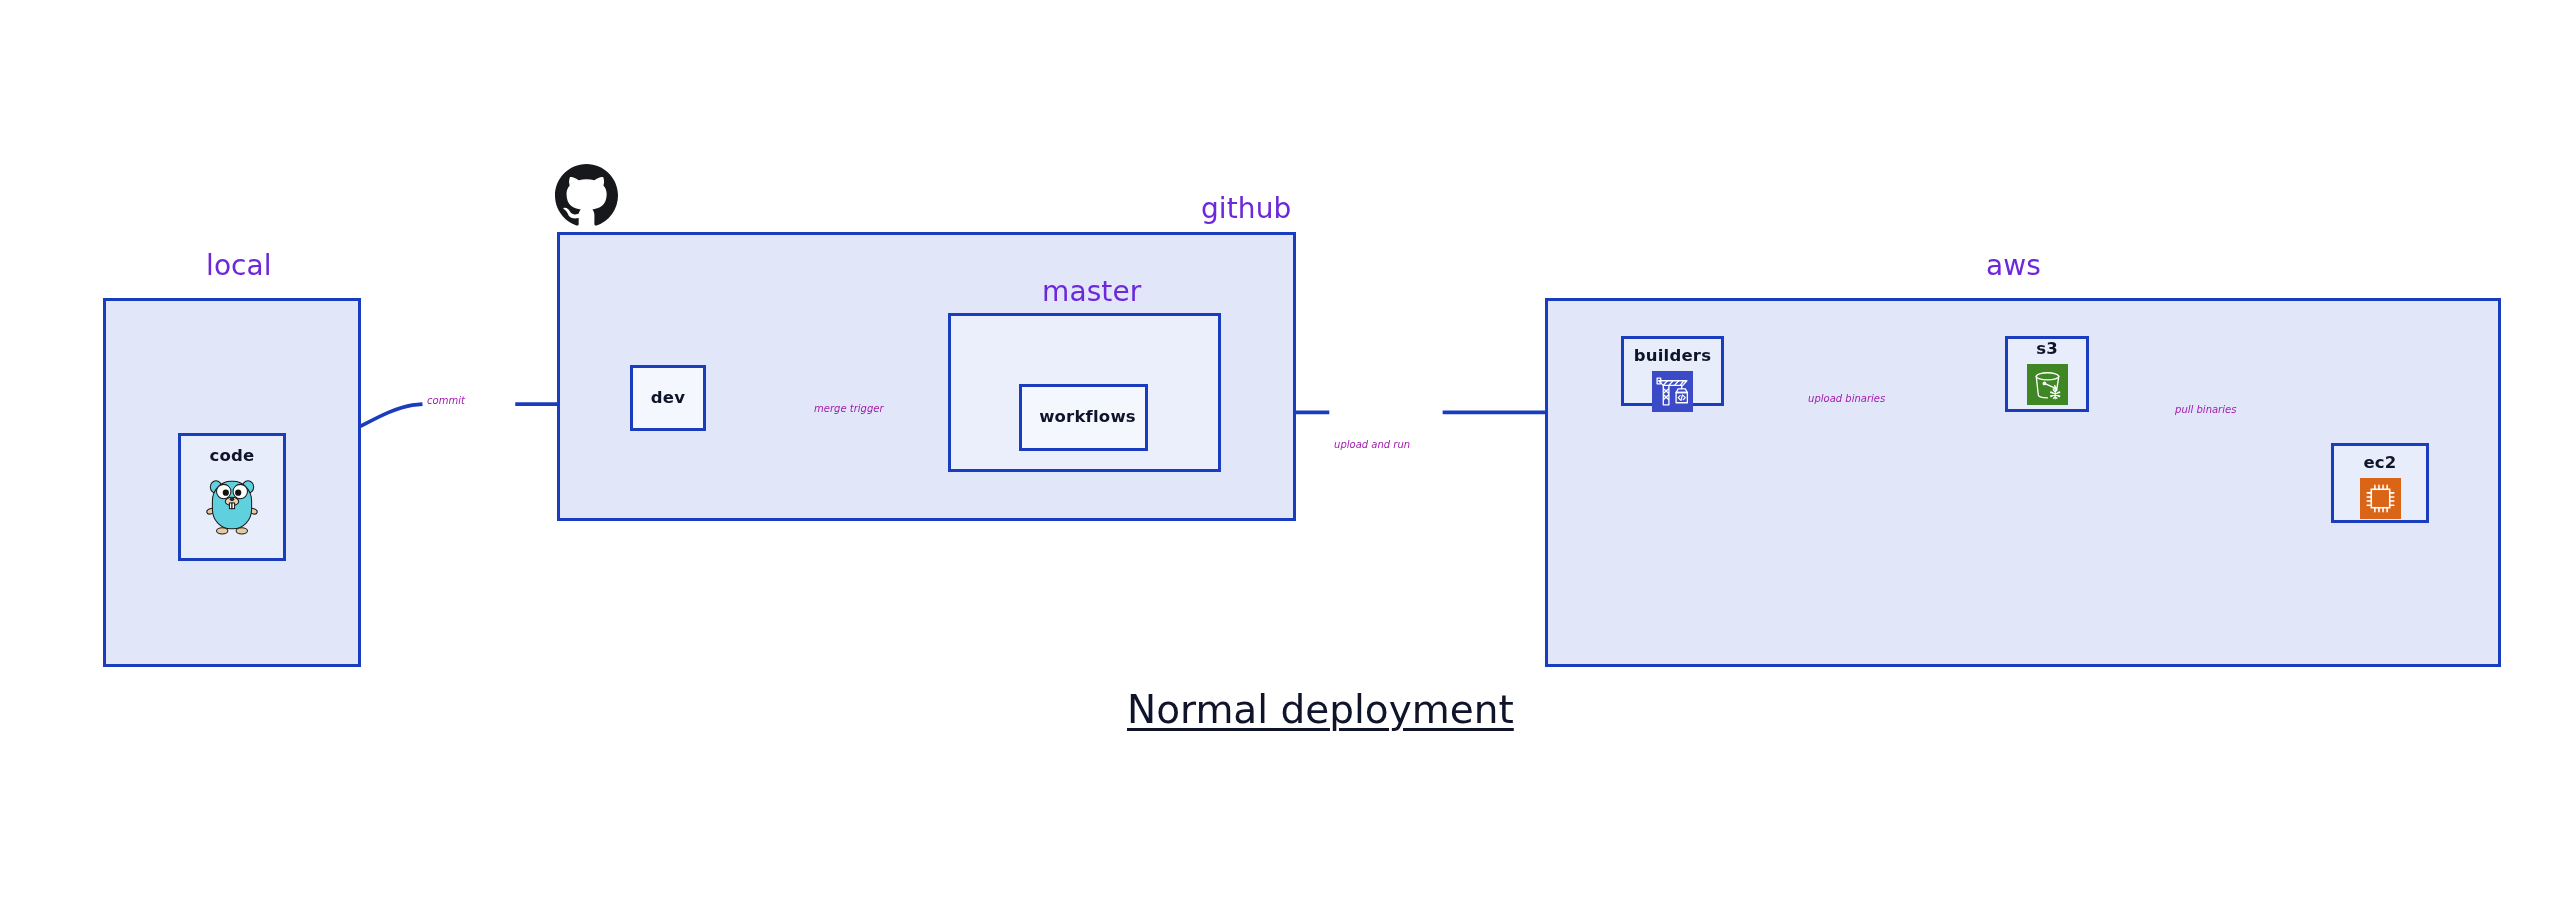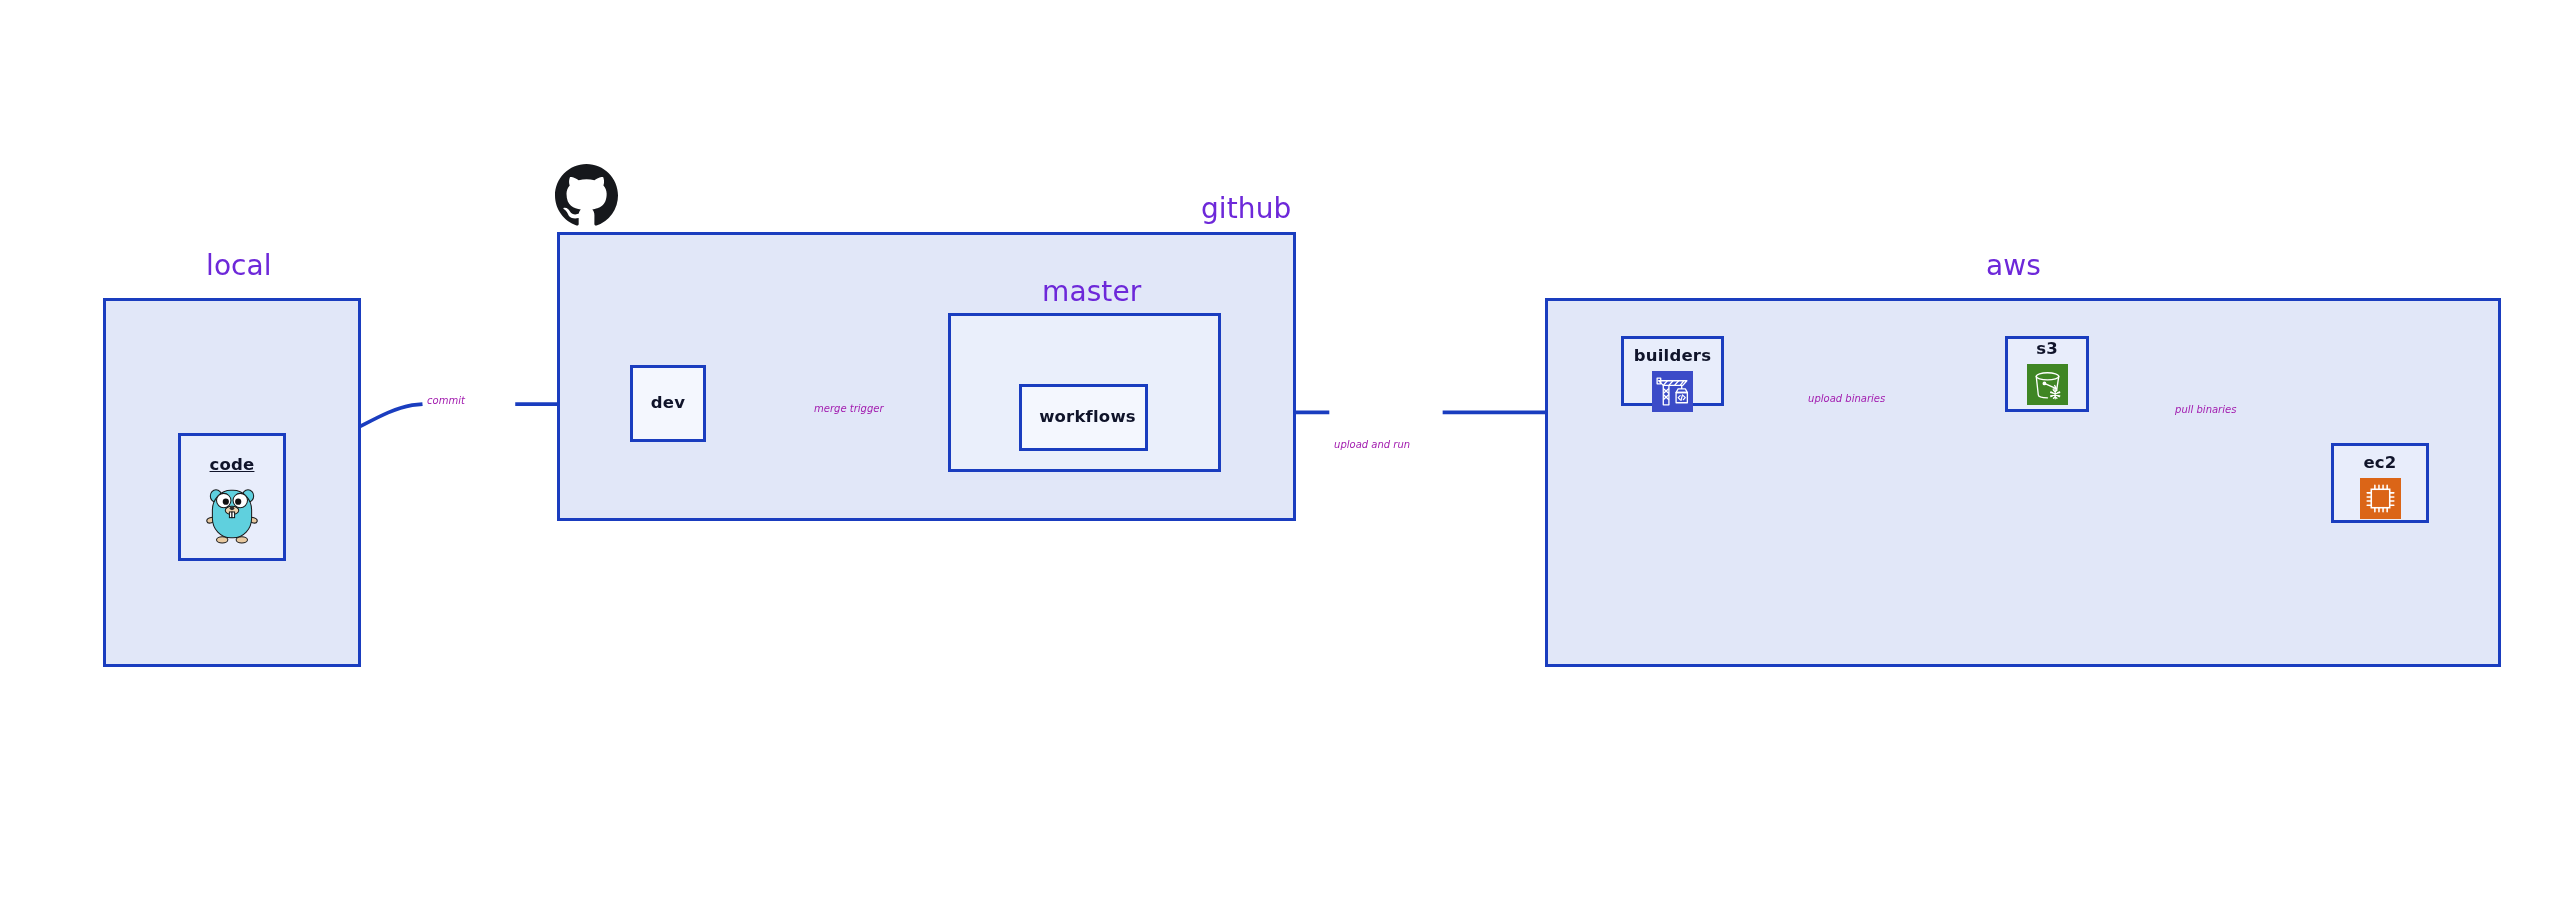--- a/index.html
+++ b/index.html
@@ -133,21 +133,21 @@
     <path d="M 4068,782 C 4140,784 4180,800 4215,818" fill="none" stroke="#1A3DBF" stroke-width="7"></path>
     <path d="M 4322,818 C 4400,860 4470,920 4518,958" fill="none" stroke="#1A3DBF" stroke-width="7" marker-end="url(#arrow)"></path>
   </svg>
 
   <div class="group-title" style="left:206px; top:252px;text-align:center;">local</div>
 
   <div class="group" style="left:103px; top:298px; width:258px; height:369px;">
   </div>
 
   <div class="node tinted" style="left:178px; top:433px; width:108px; height:128px;">
-    <span class="node-label" style="margin-top:21px;text-decoration:underline;">code</span>
+    <span class="node-label" style="margin-top:12px;">code</span>
     <span class="node-icon" style="margin-top:7.2px;">
       
       <svg width="54" height="64" viewBox="0 0 104 124" xmlns="http://www.w3.org/2000/svg">
         <g stroke="#1a1a1a" stroke-width="2">
 
           <ellipse cx="21" cy="29" rx="11" ry="12" fill="#5FD0DE"></ellipse>
           <ellipse cx="83" cy="29" rx="11" ry="12" fill="#5FD0DE"></ellipse>
 
           <ellipse cx="11" cy="76" rx="8" ry="5" fill="#E8C9A0" transform="rotate(-18 11 76)"></ellipse>
           <ellipse cx="93" cy="76" rx="8" ry="5" fill="#E8C9A0" transform="rotate(18 93 76)"></ellipse>
@@ -187,21 +187,21 @@
   <div class="group-title" style="left:1201px; top:195px;">github</div>
 
   <div class="group" style="left:557px; top:232px; width:739px; height:289px;">
   </div>
 
   <div class="group-title" style="left:1042px; top:278px;">master</div>
 
   <div class="group level2" style="left:948px; top:313px; width:273px; height:159px;">
   </div>
 
-  <div class="node centered" style="left:630px; top:365px; width:76px; height:77px;">
+  <div class="node centered" style="left:630px; top:365px; width:76px; height:66px;">
     <span class="node-label">dev</span>
   </div>
 
   <div class="node centered" style="left:1019px; top:384px; width:129px; height:67px;padding-left:8px;">
     <span class="node-label">workflows</span>
   </div>
 
   <div class="group-title" style="left:1986px; top:252px;">aws</div>
 
   <div class="group" style="left:1545px; top:298px; width:956px; height:369px;">
@@ -282,15 +282,16 @@
   <div class="edge-label" style="left:425px; top:396px;">commit</div>
 
   <div class="edge-label on-group" style="left:812px; top:404px;">merge trigger</div>
 
   <div class="edge-label" style="left:1332px; top:404px;margin-top:36px;">upload and run</div>
 
   <div class="edge-label on-group" style="left:1806px; top:394px;">upload binaries</div>
 
   <div class="edge-label on-group" style="left:2173px; top:405px;">pull binaries</div>
 
+  <div id="diagram-title" style="left:1127px; top:690px;">Normal deployment</div>
 
 </div>
 
 
 </body></html>

